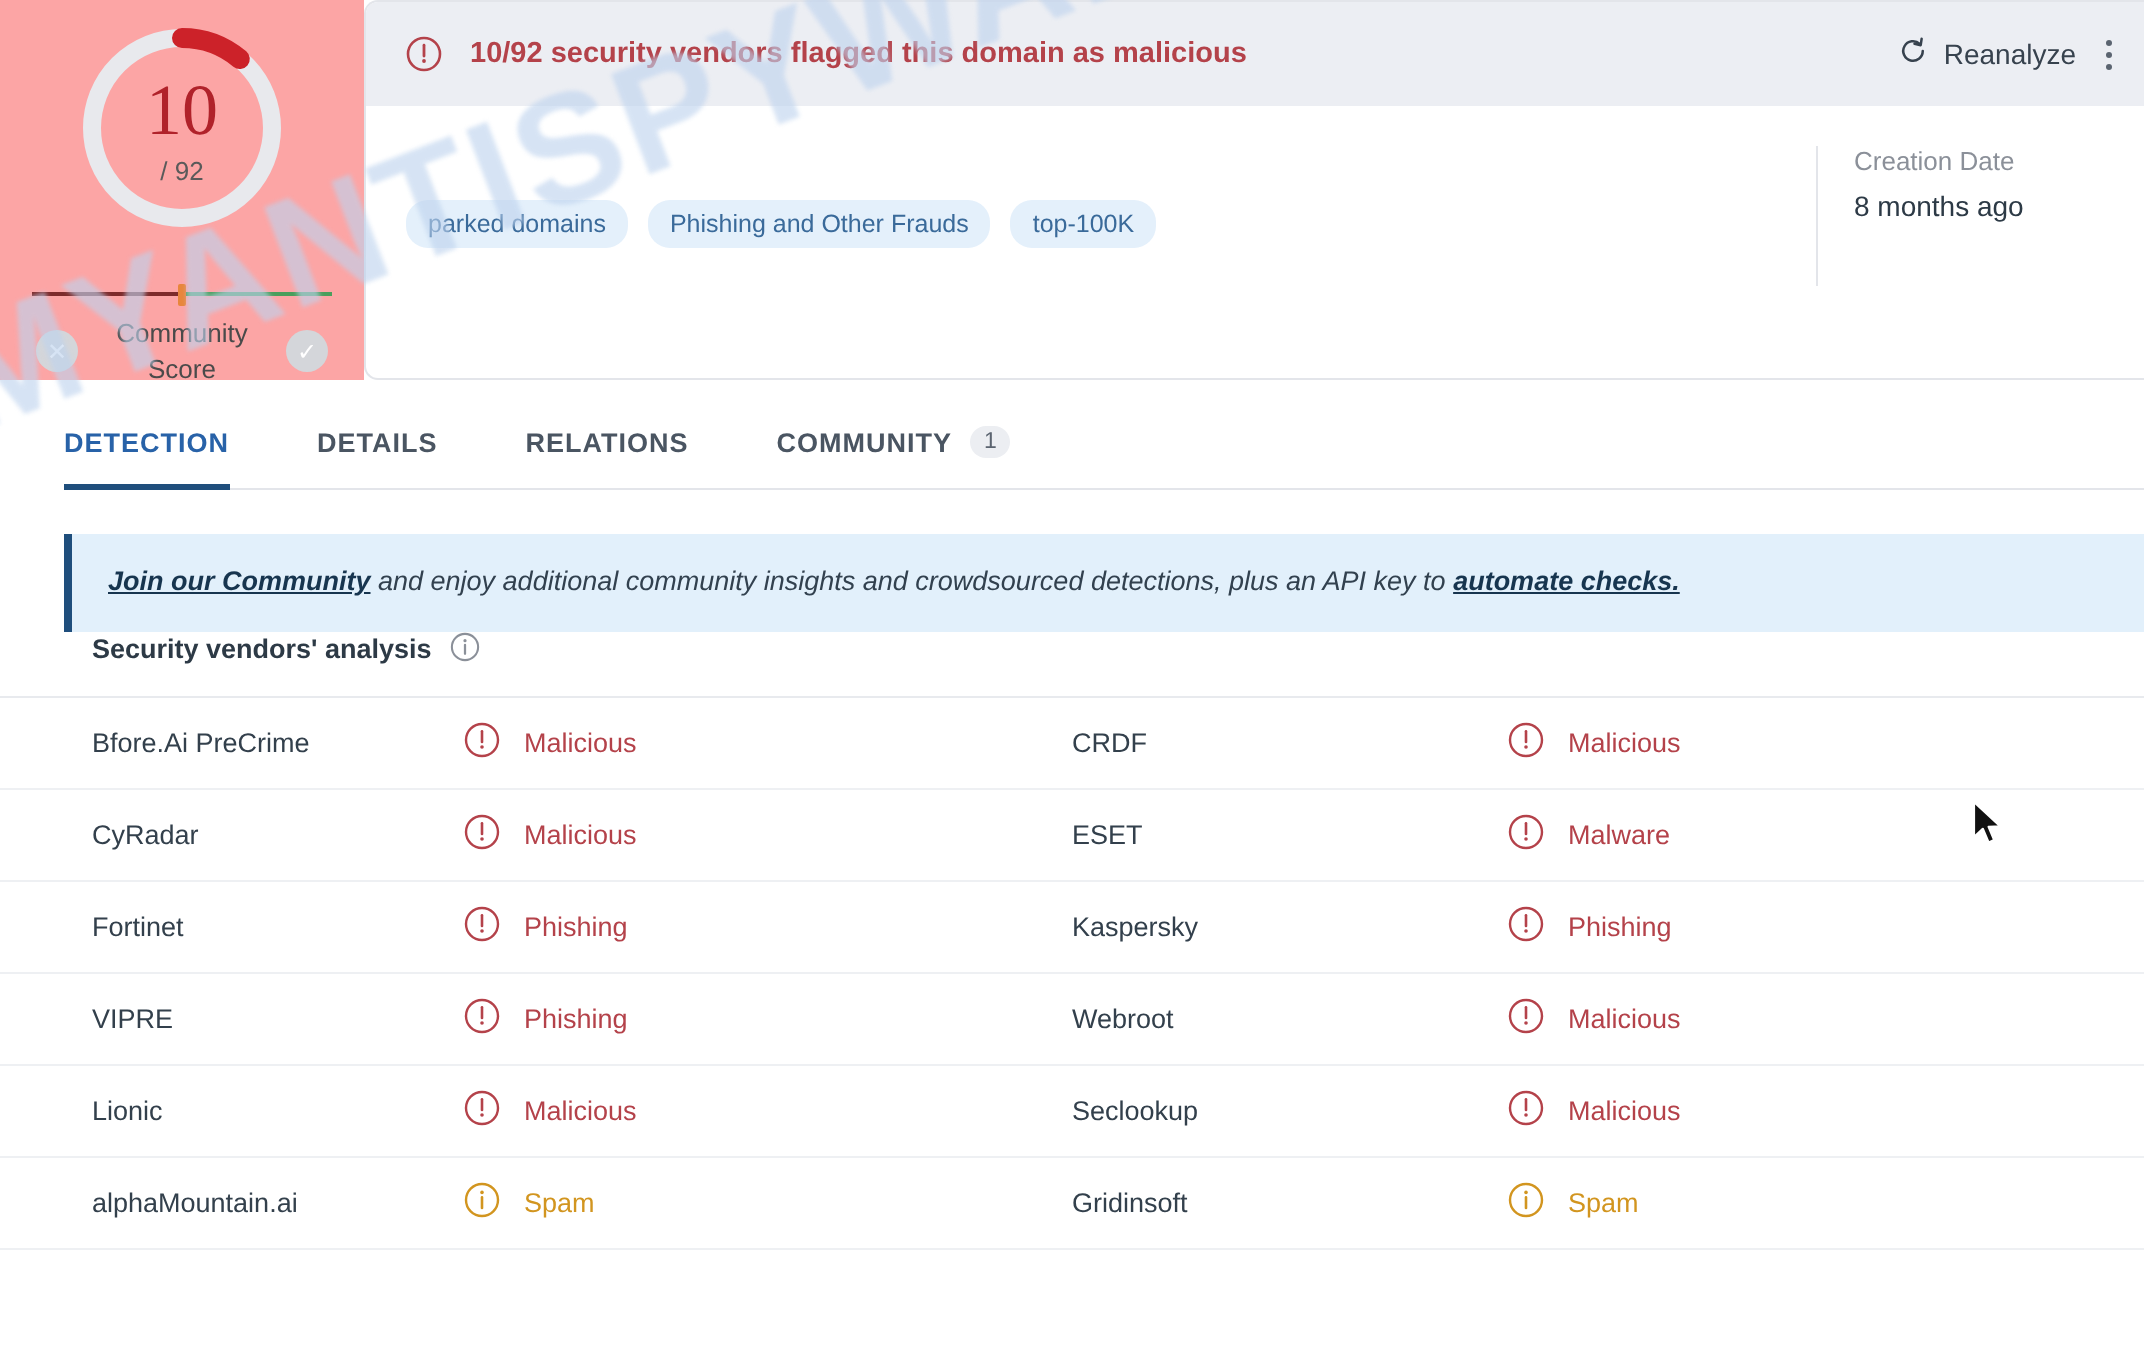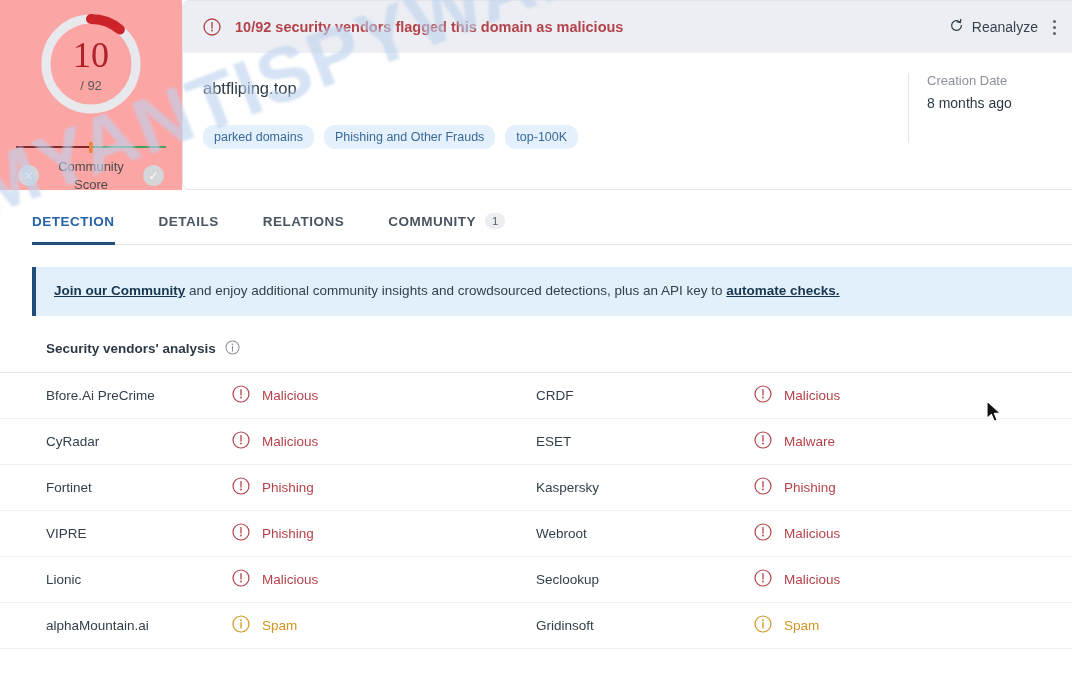--- a/index.html
+++ b/index.html
@@ -147,26 +147,26 @@
     background: #eceef2; color: #5b6470; font-weight: 400;
     border-radius: 9px; font-size: 11.5px; padding: 2px 7px; letter-spacing:0;
   }
 
   
   .banner-wrap { position: relative; z-index: 5; padding: 22px 0 0 32px; }
   .banner {
     background: #e2f0fb;
     border-left: 4px solid #1f4e7c;
     padding: 15px 18px;
-    font-size: 13.5px; color: #32414f; line-height: 1.4;
+    font-size: 13.5px; color: #32414f; line-height: 1.4; font-style: italic;
   }
   .banner a { color: #17354f; font-weight: 700; text-decoration: underline; }
 
   
-  .vendors { position: relative; z-index: 5; margin-top: 24px; }
+  .vendors { position: relative; z-index: 5; }
   .vendors-head {
     display: flex; align-items: center; gap: 9px;
     padding: 0 0 14px 46px;
     font-size: 13.5px; font-weight: 700; color: #2d3a46;
     border-bottom: 1px solid #e8eaee;
   }
   .vtable { width: 100%; border-collapse: collapse; table-layout: fixed; }
   .vtable tr { border-bottom: 1px solid #eef0f3; }
   .vtable td { height: 46px; vertical-align: middle; font-size: 13.5px; }
   td.v-name { color: #33404c; padding-left: 46px; width: 232px; }
@@ -245,21 +245,20 @@
 
         <span class="kebab">
           <i></i>
             <i></i>
             <i></i>
         </span>
       </div>
 
       <div class="card-body">
         <div class="card-main">
-          <div class="domain-name">abtfliping.top</div>
           <div class="tags">
             <span class="tag">parked domains</span>
             <span class="tag">Phishing and Other Frauds</span>
             <span class="tag">top-100K</span>
           </div>
         </div>
         <div class="meta-col">
           <div class="meta-label">Creation Date</div>
           <div class="meta-value">8 months ago</div>
         </div>

